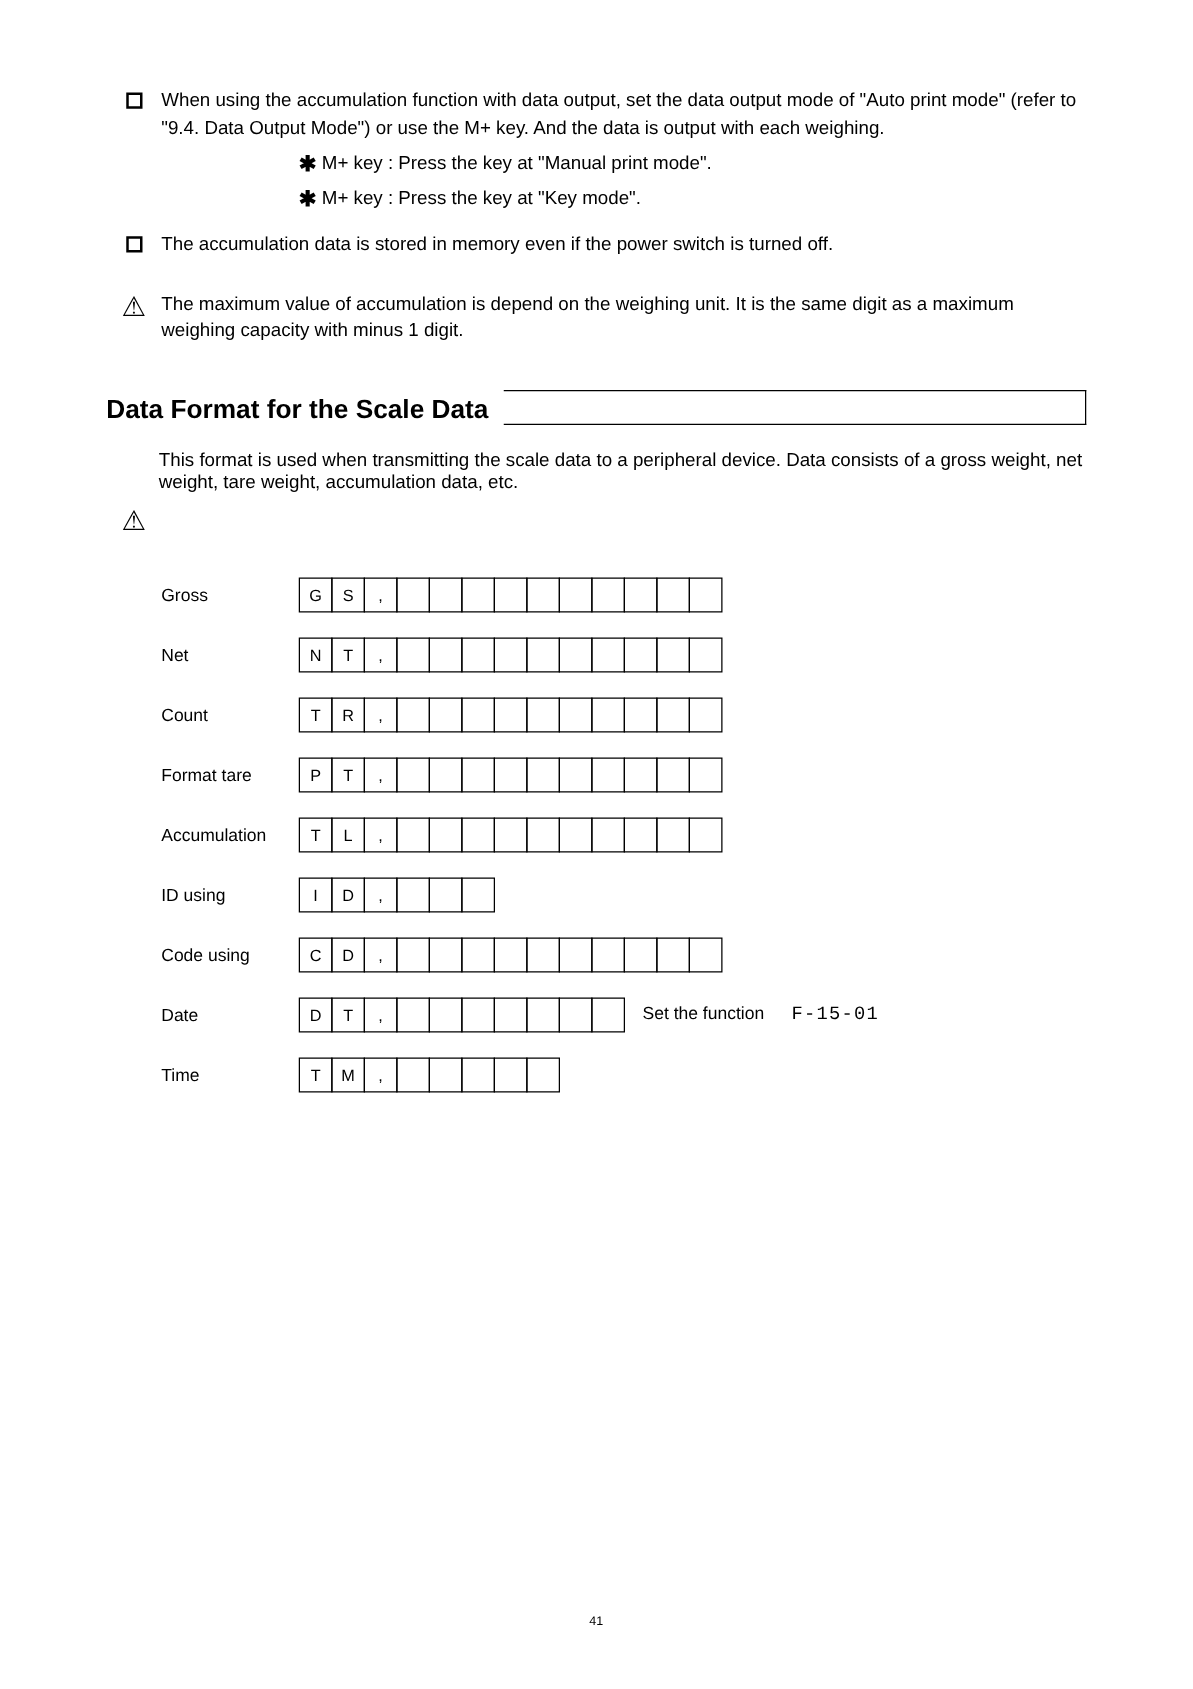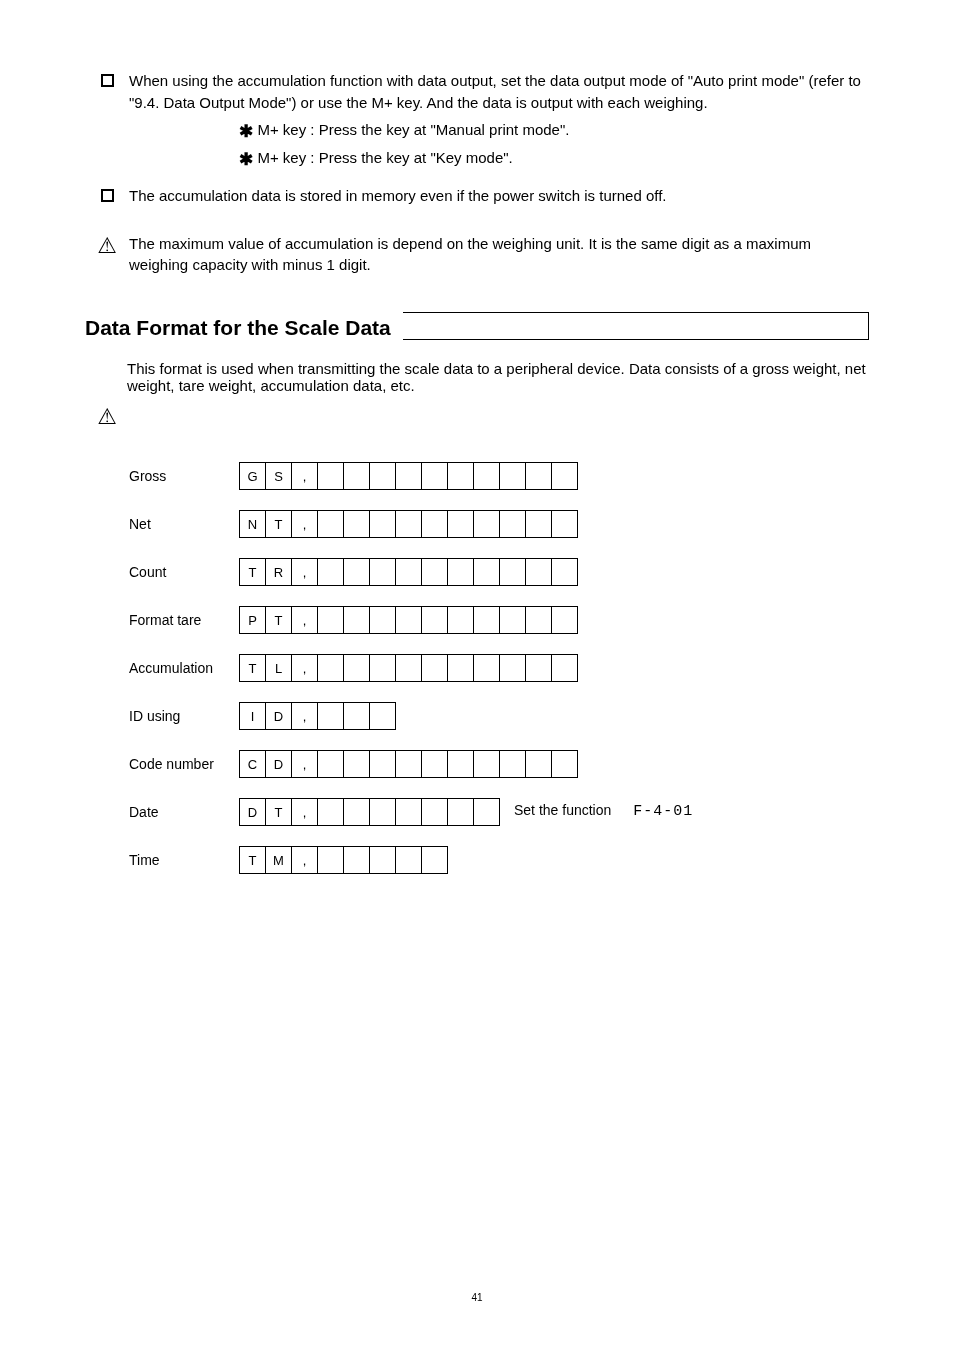--- a/index.html
+++ b/index.html
@@ -222,21 +222,21 @@
       <div class="cells">
         <div class="cell">I</div>
         <div class="cell">D</div>
         <div class="cell">,</div>
         <div class="cell"></div>
         <div class="cell"></div>
         <div class="cell"></div>
       </div>
     </div>
     <div class="byte-line">
-      <div class="byte-label">Code number</div>
+      <div class="byte-label">Code using</div>
       <div class="cells">
         <div class="cell">C</div>
         <div class="cell">D</div>
         <div class="cell">,</div>
         <div class="cell"></div>
         <div class="cell"></div>
         <div class="cell"></div>
         <div class="cell"></div>
         <div class="cell"></div>
         <div class="cell"></div>
@@ -253,21 +253,21 @@
         <div class="cell">T</div>
         <div class="cell">,</div>
         <div class="cell"></div>
         <div class="cell"></div>
         <div class="cell"></div>
         <div class="cell"></div>
         <div class="cell"></div>
         <div class="cell"></div>
         <div class="cell"></div>
       </div>
-      <span class="after">Set the function <span class="seg">F-4-01</span></span>
+      <span class="after">Set the function <span class="seg">F-15-01</span></span>
     </div>
     <div class="byte-line">
       <div class="byte-label">Time</div>
       <div class="cells">
         <div class="cell">T</div>
         <div class="cell">M</div>
         <div class="cell">,</div>
         <div class="cell"></div>
         <div class="cell"></div>
         <div class="cell"></div>

